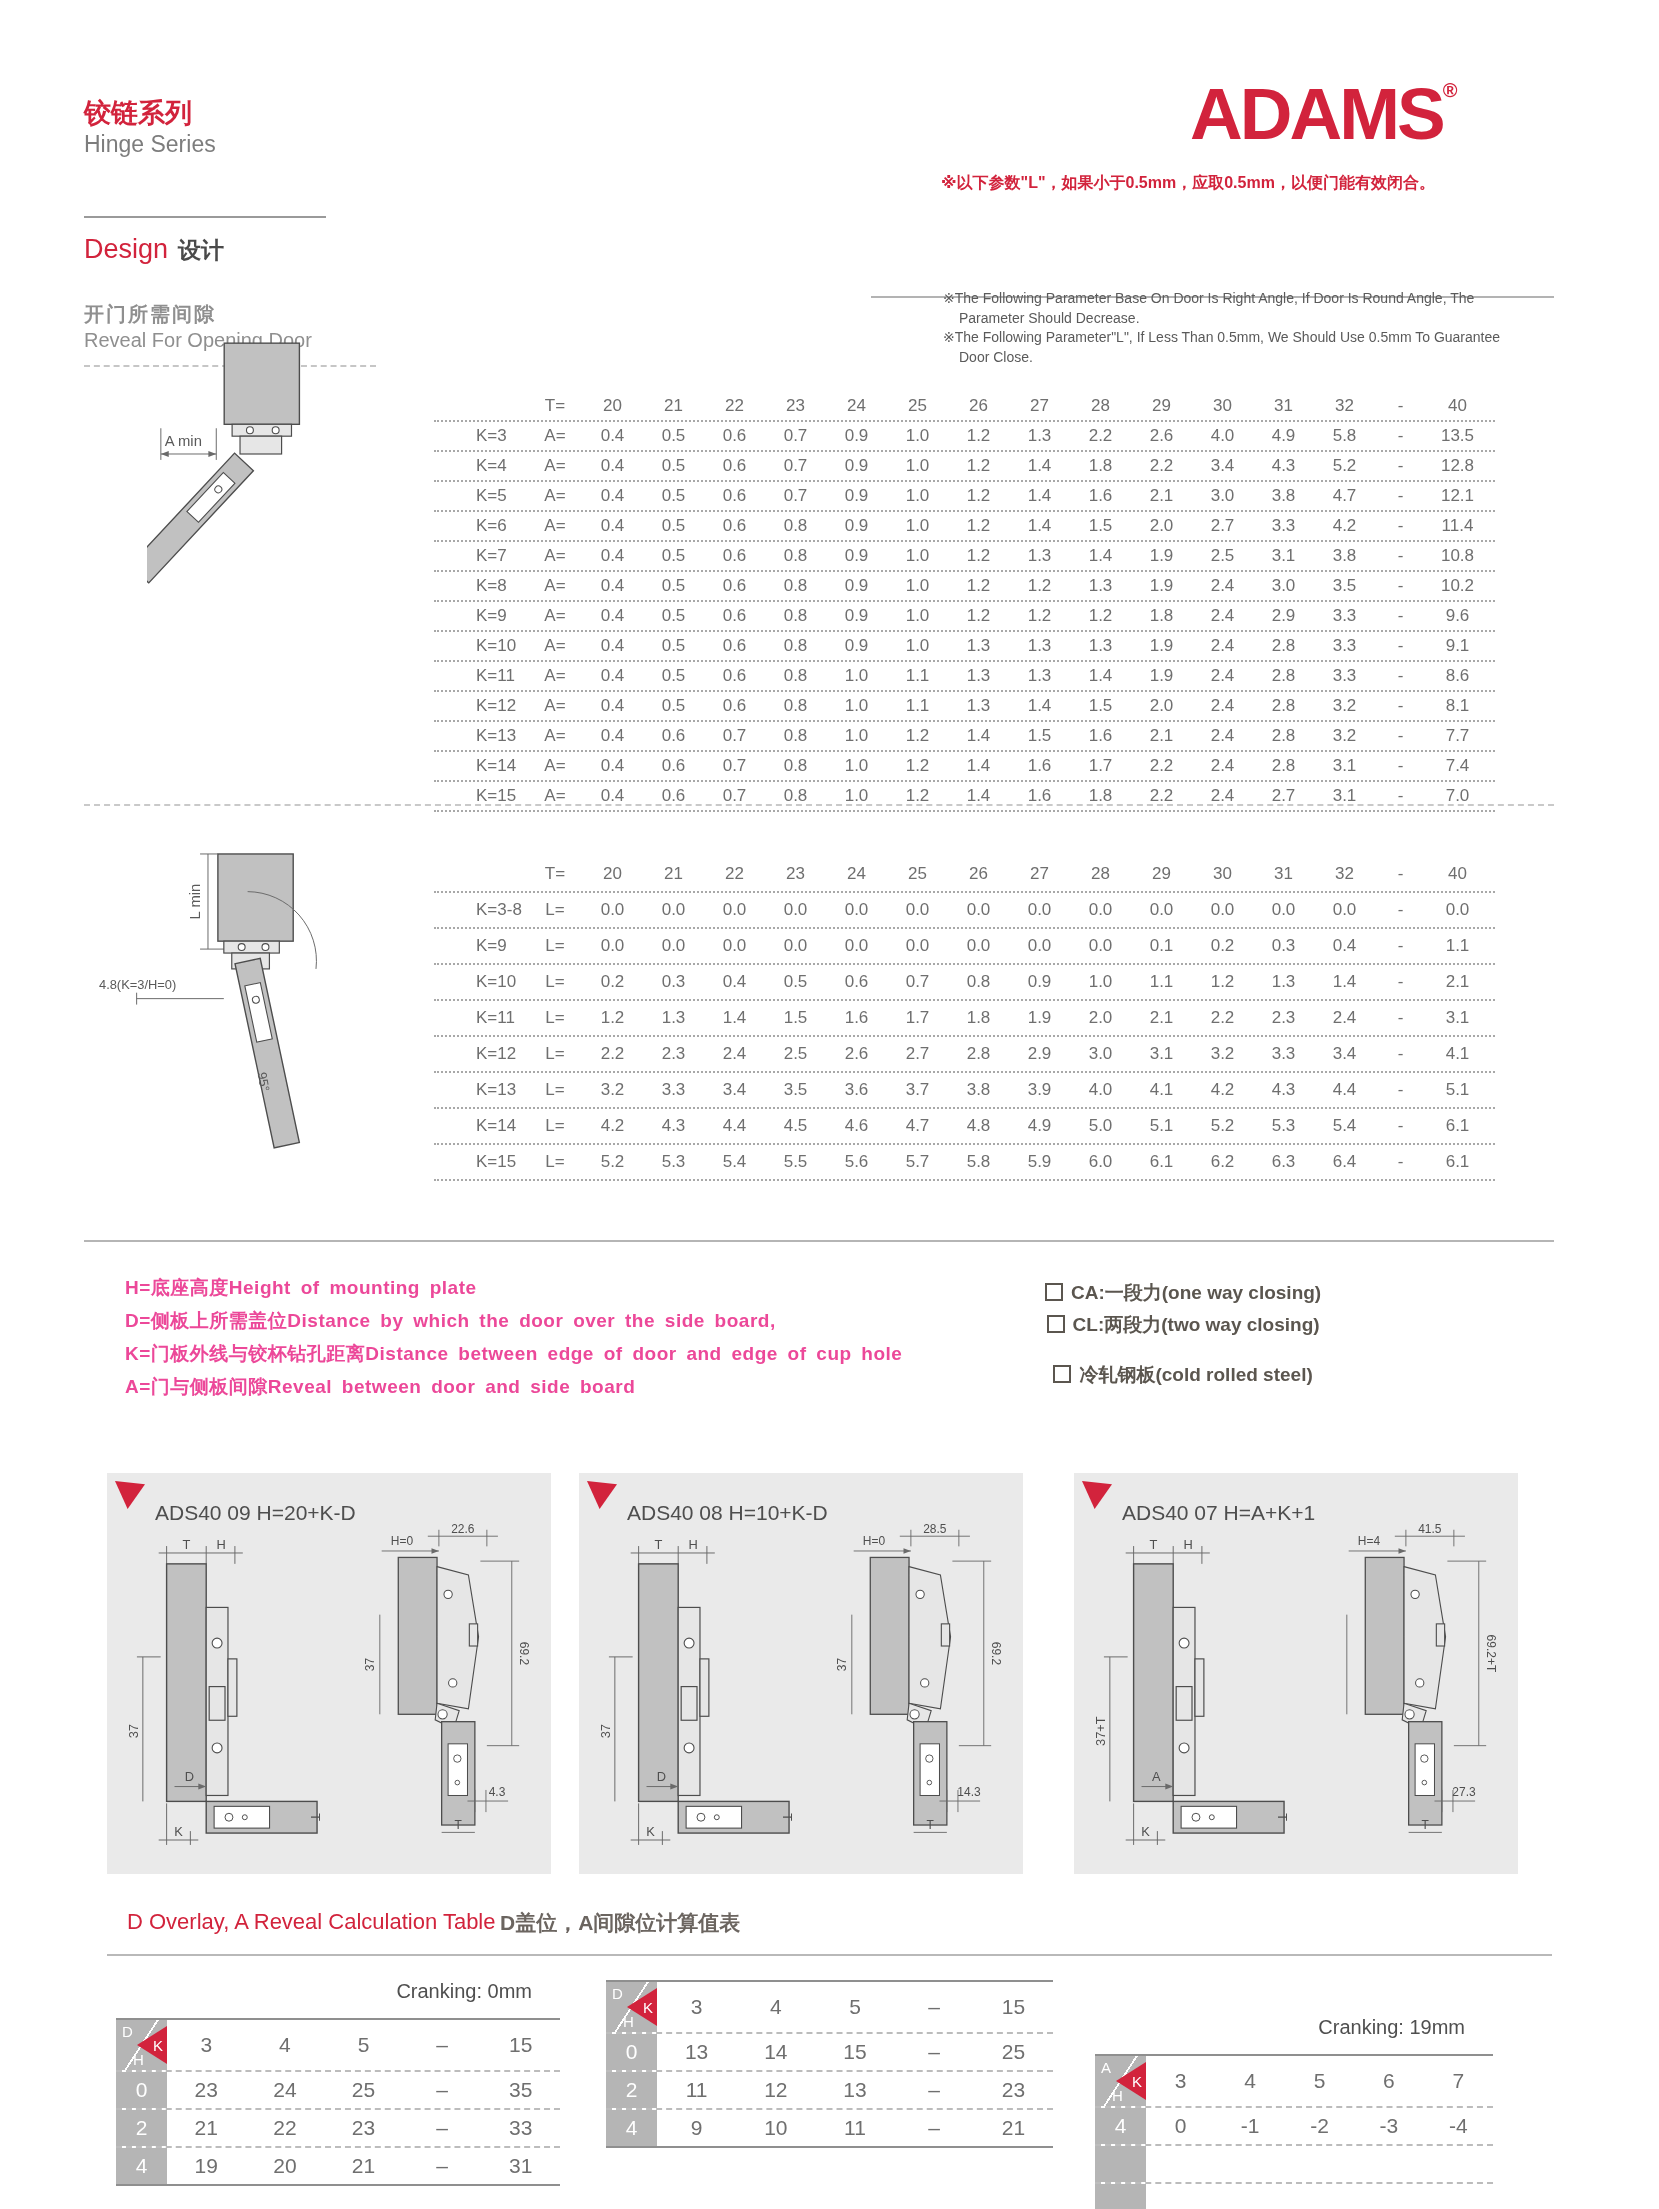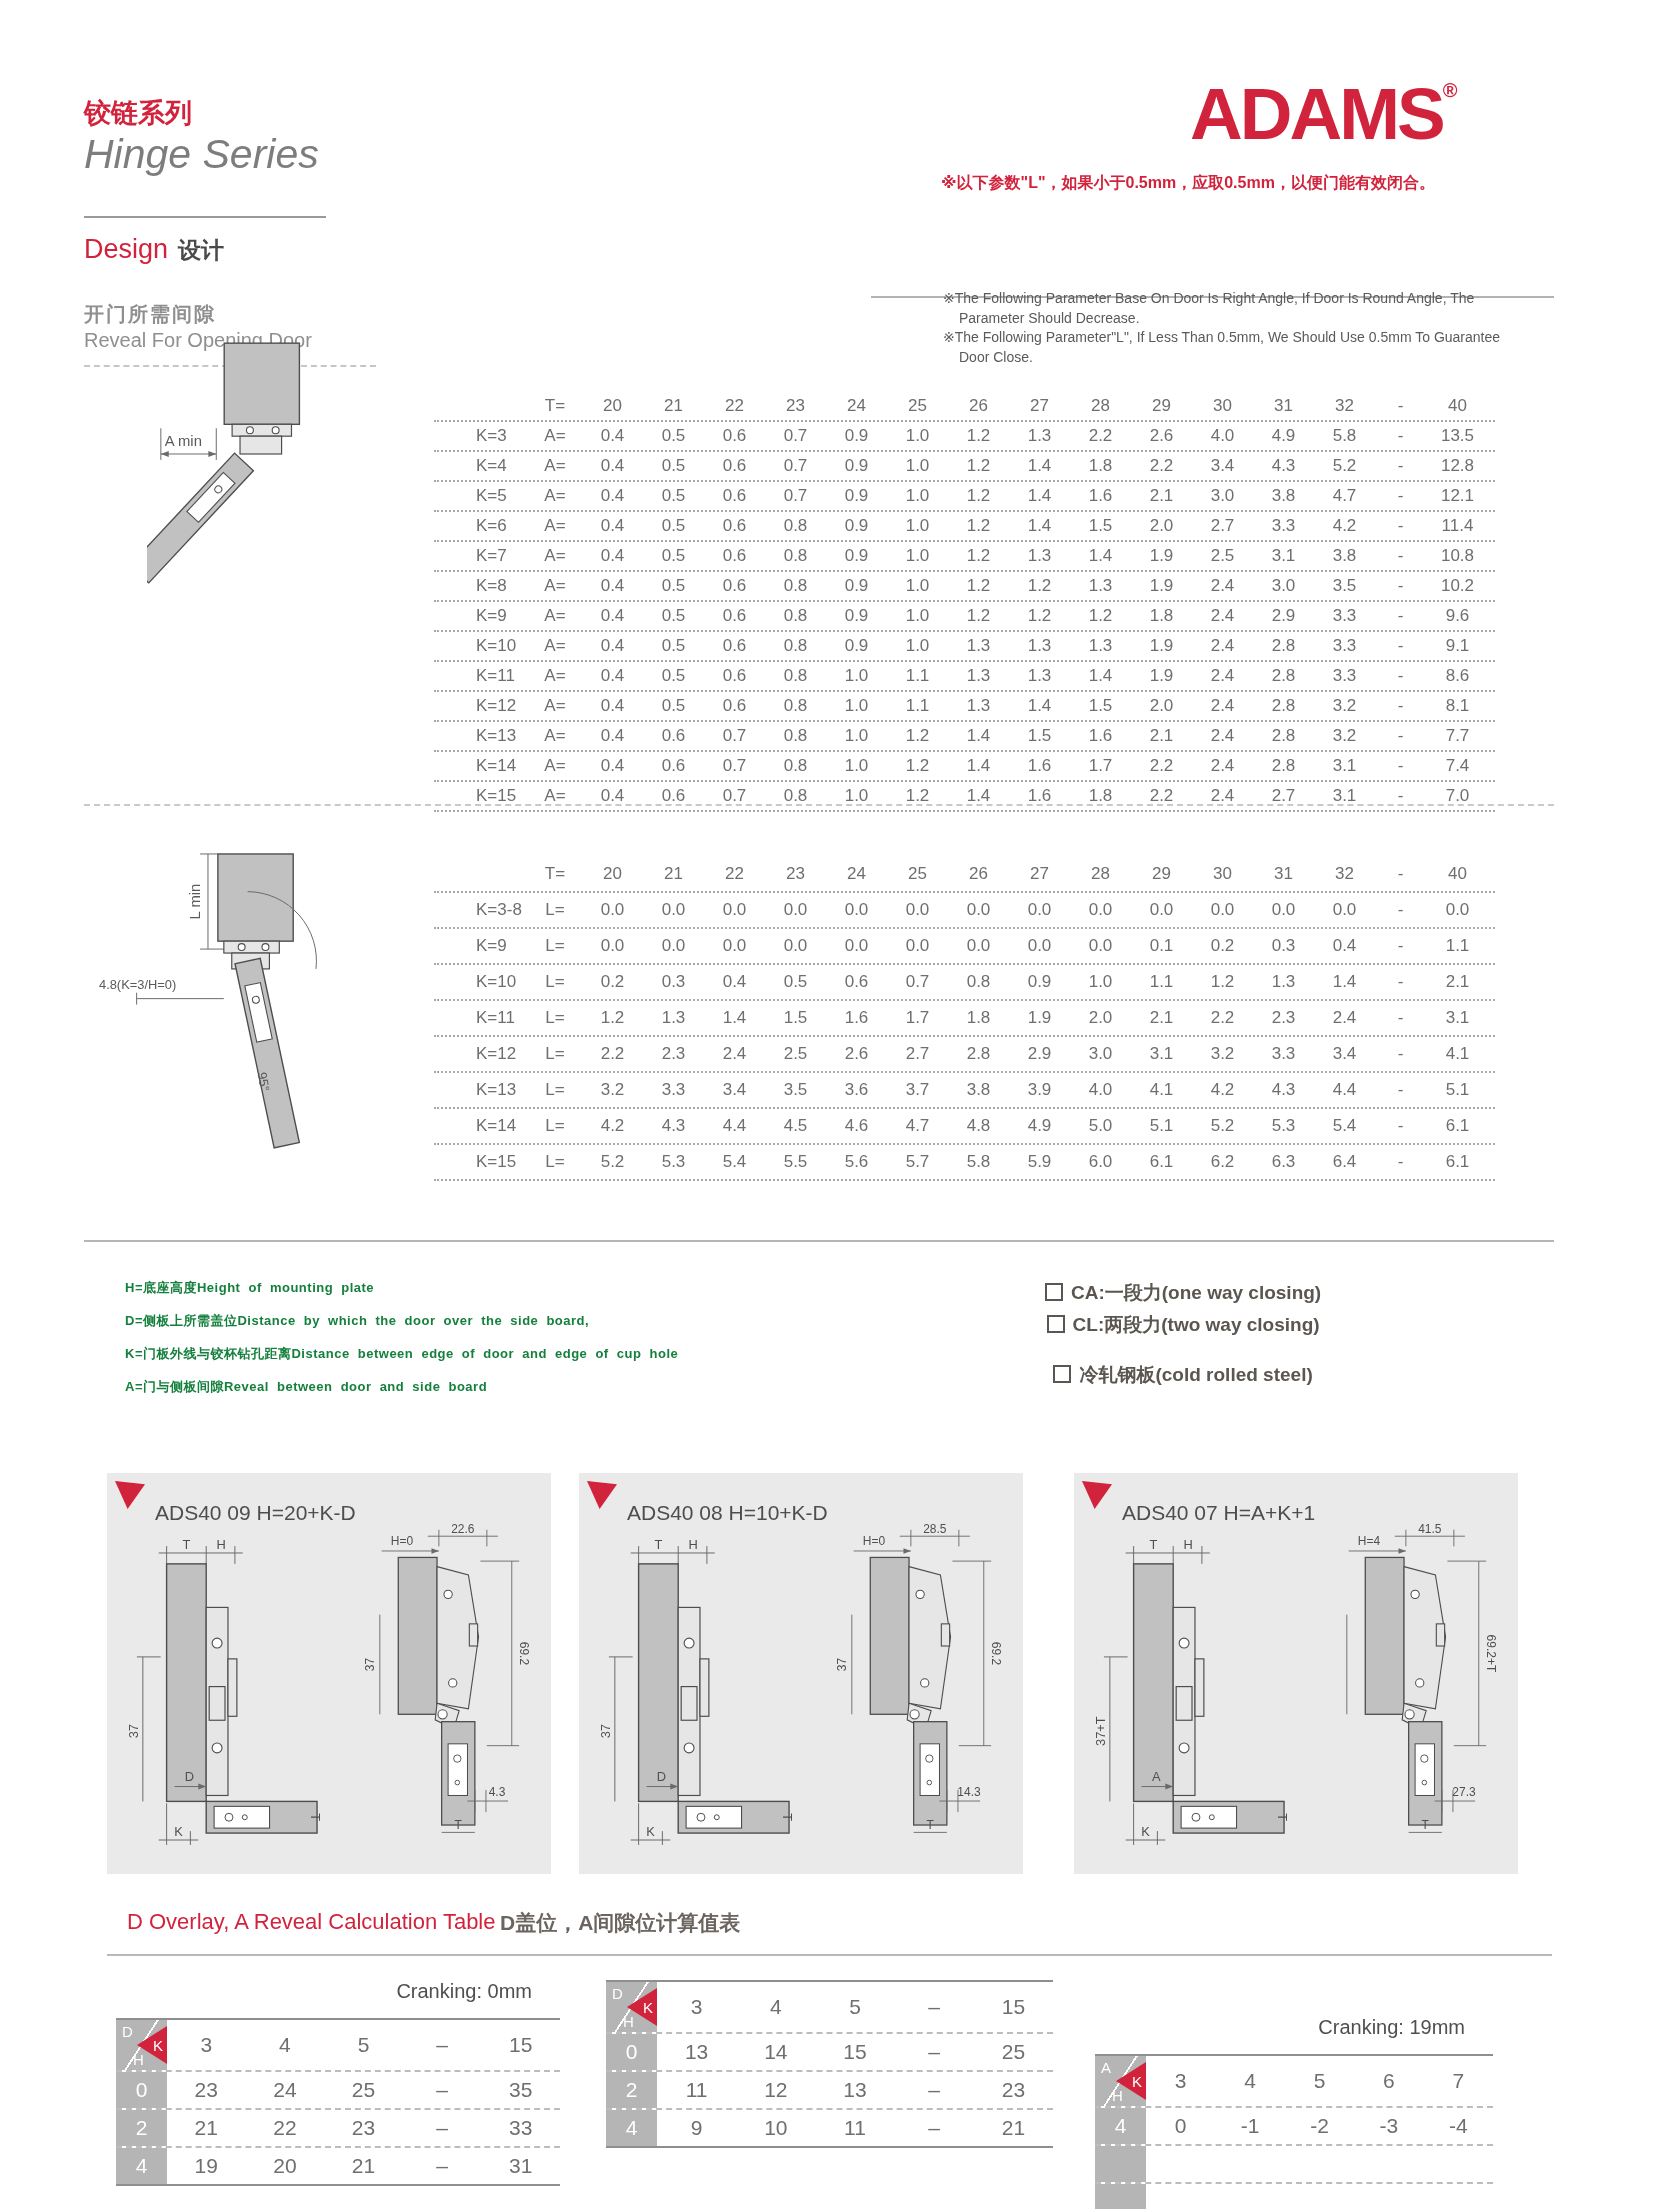--- a/index.html
+++ b/index.html
@@ -2,21 +2,21 @@
 <html lang="zh"><head>
 <meta charset="utf-8">
 <style>
   html,body{margin:0;padding:0;background:#fff;}
   .page{position:relative;width:1659px;height:2210px;background:#fff;overflow:hidden;
         font-family:"Liberation Sans","DejaVu Sans",sans-serif;}
   .abs{position:absolute;}
 
   
   .title-zh{left:84px;top:95px;font-size:27px;font-weight:bold;color:#d2233c;}
-  .title-en{left:84px;top:131px;font-size:41px;color:#7d7d7d;font-style:italic;}
+  .title-en{left:84px;top:131px;font-size:23px;color:#7d7d7d;}
   .title-rule{left:84px;top:216px;width:242px;height:2px;background:#9a9a9a;}
   .design-row{left:84px;top:234px;}
   .design-en{font-size:27px;color:#d2233c;}
   .design-zh{font-size:23px;font-weight:bold;color:#4a4a4a;margin-left:10px;}
   .logo{left:1190px;top:77px;font-size:73px;font-weight:900;color:#d2233c;
         letter-spacing:-3px;line-height:1;}
   .logo sup{font-size:20px;letter-spacing:0;vertical-align:42px;}
 
   
   .notes-zh{left:941px;top:170px;width:634px;color:#d2233c;font-weight:bold;
@@ -53,21 +53,21 @@
   svg .hole2{fill:#ffffff;stroke:#4d4d4d;stroke-width:1;}
   svg .dim{stroke:#6a6a6a;stroke-width:1;fill:none;}
   svg .arr{fill:#6a6a6a;}
   svg .dt{fill:#4f4f4f;font-size:13px;font-family:"Liberation Sans",sans-serif;}
   svg .dt15{fill:#5a5a5a;font-size:15px;font-family:"Liberation Sans",sans-serif;}
   svg .dt13{fill:#5a5a5a;font-size:13px;font-family:"Liberation Sans",sans-serif;}
 
   
   .mid-rule{left:84px;top:1240px;width:1470px;height:2px;background:#b5b5b5;}
   .legend-left{left:125px;top:1271px;}
-  .legend-left div{font-size:13px;font-weight:bold;color:#15803d;line-height:33px;
+  .legend-left div{font-size:19px;font-weight:bold;color:#ec4899;line-height:33px;
                    letter-spacing:0.5px;word-spacing:4px;}
   .legend-right{left:1045px;top:1277px;text-align:center;}
   .legend-right .litem{font-size:19px;font-weight:bold;color:#5b564f;line-height:32px;}
   .legend-right .litem.gap{margin-top:18px;}
   .cbx{display:inline-block;width:14px;height:14px;border:2.5px solid #5b564f;
        margin-right:8px;vertical-align:-2px;}
 
   
   .panel{position:absolute;top:1473px;height:401px;background:#eaeaea;}
   .panel0{left:107px;width:444px;}

